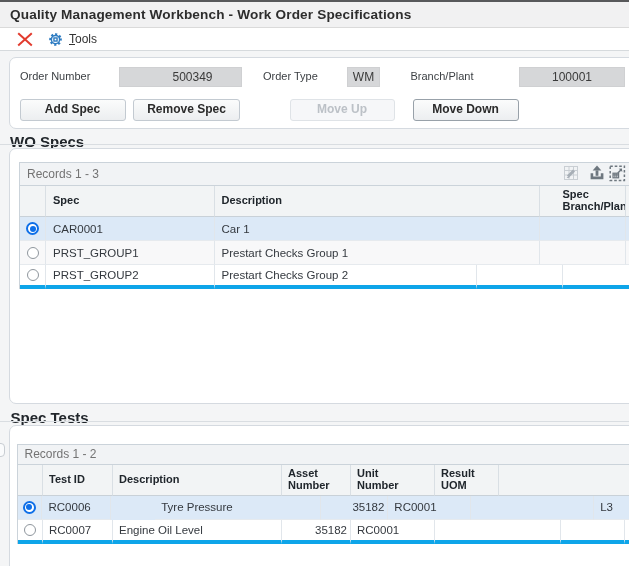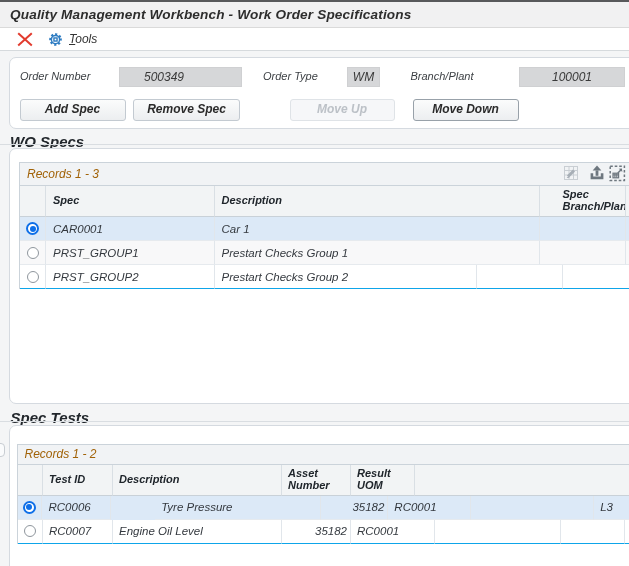--- a/index.html
+++ b/index.html
@@ -1,58 +1,58 @@
 <!DOCTYPE html>
 <html><head>
 <meta charset="utf-8">
 <style>
   * { margin:0; padding:0; box-sizing:border-box; }
   html,body { width:629px; height:566px; }
   body { font-family:"Liberation Sans", sans-serif; }
-  .screen { position:relative; width:629px; height:566px; overflow:hidden; background:#F4F5F6;font-style:italic; }
+  .screen { position:relative; width:629px; height:566px; overflow:hidden; background:#F4F5F6; }
 
   
   .topline { position:absolute; left:0; top:0; width:629px; height:2px; background:#58595B; }
   .titlebar { position:absolute; left:0; top:2px; width:629px; height:26px; background:#F1F1F2; border-bottom:1px solid #DADADA; }
   .title { position:absolute; left:10px; top:0; line-height:25px; font-size:13.6px; font-weight:bold; color:#2D2D2D; white-space:nowrap; letter-spacing:0.15px; }
   .toolbar { position:absolute; left:0; top:28px; width:629px; height:23px; background:#FFFFFF; border-bottom:1px solid #D6DADD; }
   .icon-x { position:absolute; left:17px; top:4px; cursor:pointer; }
   .tools { position:absolute; left:48px; top:0; height:22px; display:flex; align-items:center; cursor:pointer; }
   .tools-label { margin-left:6px; font-size:12px; color:#333333; }
   .tools-label u { text-decoration:underline; }
 
   
   .panel { position:absolute; background:#FFFFFF; border:1px solid #D5DAE0; border-radius:7px; }
   .rule { position:absolute; left:0; width:629px; height:1px; background:#D9DDE1; }
   .grouplabel { position:absolute; font-size:15px; font-weight:bold; color:#21262B; white-space:nowrap; }
 
   
   .flabel { position:absolute; height:20px; line-height:20px; font-size:11px; color:#3B3F43; white-space:nowrap; }
   .finput { position:absolute; height:20px; line-height:19px; background:#D6D7D9; border:1px solid #CFD0D2; font-size:12px; color:#3A3A3A; white-space:nowrap; overflow:hidden; }
-  .finput.left { padding-left:24px; text-align:left; }
+  .finput.left { padding-left:24px; text-align:center; }
   .finput.center { text-align:center; }
 
   
   .btn { position:absolute; height:21.5px; border:1px solid #C3CAD1; border-radius:3px; background:linear-gradient(#FBFCFC,#ECEEF0); font-family:"Liberation Sans",sans-serif; font-size:12px; font-weight:bold; color:#2B2B2B; text-align:center; line-height:19px; cursor:pointer; }
   .btn.disabled { border-color:#DFE3E7; background:#F6F7F9; color:#BCC1C7; cursor:default; }
   .btn.default { border-color:#98A1A9; }
 
   
   .grid { position:absolute; border-left:1px solid #CBD3DA; }
   .recbar { position:relative; width:100%; background:#F1F3F5; border-top:1px solid #CBD3DA; border-bottom:1px solid #CBD3DA; }
-  .rectext { position:absolute; left:7px; top:0; bottom:0; display:flex; align-items:center; font-size:12px; color:#a16207; }
+  .rectext { position:absolute; left:7px; top:0; bottom:0; display:flex; align-items:center; font-size:12px; color:#737373; }
   .hrow { display:flex; width:100%; }
   .hc { background:#F2F4F5; border-right:1px solid #D9DFE4; border-bottom:1px solid #C9D1D8; display:flex; align-items:center; padding-left:7px; font-size:11px; font-weight:bold; color:#20262C; line-height:11.5px; overflow:hidden; }
   .hc.pad6 { padding-left:6px; }
   .hc.noborder { border-right:none; }
   .grow { display:flex; width:100%; background:#FFFFFF; }
   .grow .gc { border-right:1px solid #E1E6EB; border-bottom:1px solid #E6EAEE; display:flex; align-items:center; padding-left:7px; font-size:11.5px; color:#34393F; white-space:nowrap; overflow:hidden; }
   .grow.alt { background:#F8F8F9; }
   .grow.sel { background:#DCE9F7; }
-  .grow.last .gc { border-bottom:1px solid #0ea5e9; }
+  .grow.last .gc { border-bottom:4px solid #0ea5e9; }
   .gc.pad6 { padding-left:6px; }
   .gc.num { justify-content:flex-end; padding-left:0; padding-right:3px; }
   .gc.rc { justify-content:center; padding-left:0; }
   .gc.noborder { border-right:none; }
   .gc.brown { color:#8C4A21; padding-left:2.5px; }
 
   .radio { width:12px; height:12px; border:1.5px solid #8F969D; border-radius:50%; background:#FFFFFF; position:relative; }
   .radio.sel { width:13px; height:13px; border:2px solid #0E6FE8; }
   .radio.sel::after { content:""; position:absolute; left:1.5px; top:1.5px; width:6px; height:6px; border-radius:50%; background:#0E6FE8; }
 
@@ -198,20 +198,23 @@
       <div class="hc" style="width:25.5px;"></div>
       <div class="hc pad6" style="width:70px;">
           <span>Test ID</span>
         </div>
       <div class="hc pad6" style="width:169px;">
           <span>Description</span>
         </div>
       <div class="hc pad6" style="width:69px;">
           <span style="width:50px;">Asset Number</span>
         </div>
+      <div class="hc pad6" style="width:84px;">
+          <span style="width:50px;">Unit Number</span>
+        </div>
       <div class="hc pad6" style="width:64px;">
           <span style="width:45px;">Result UOM</span>
         </div>
       <div class="hc noborder" style="flex:1;"></div>
     </div>
     <div class="grow sel" style="height:24px;">
       <div class="gc rc" style="width:25.5px;">
           <span class="radio sel"></span>
         </div>
       <div class="gc pad6" style="width:70px;">RC0006</div>

